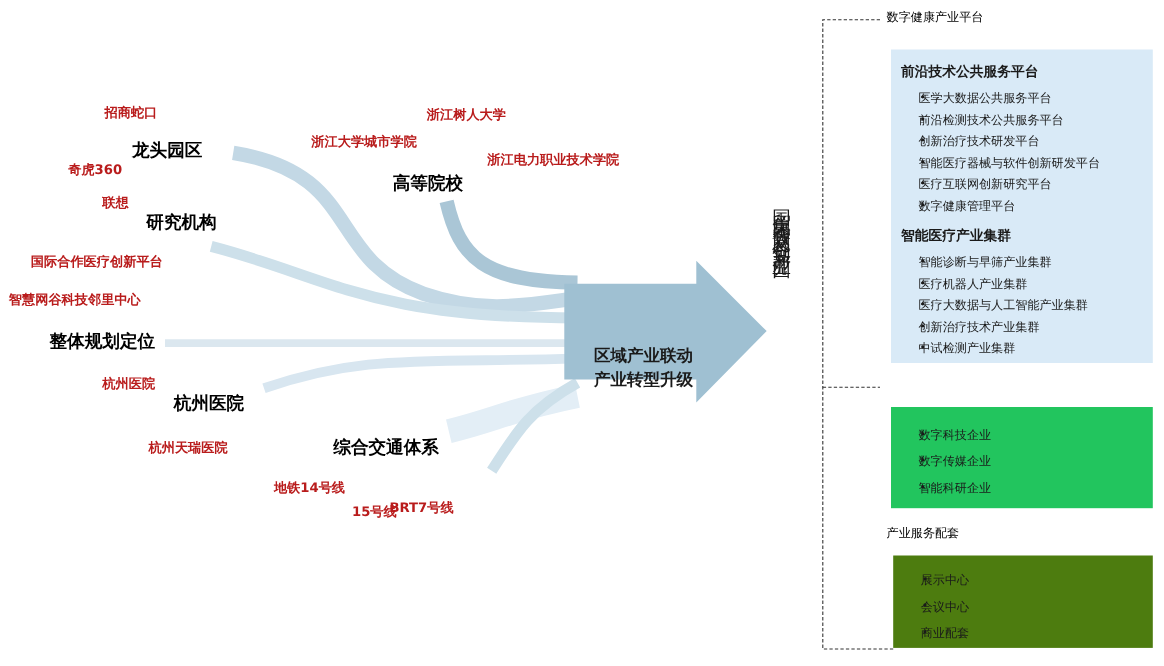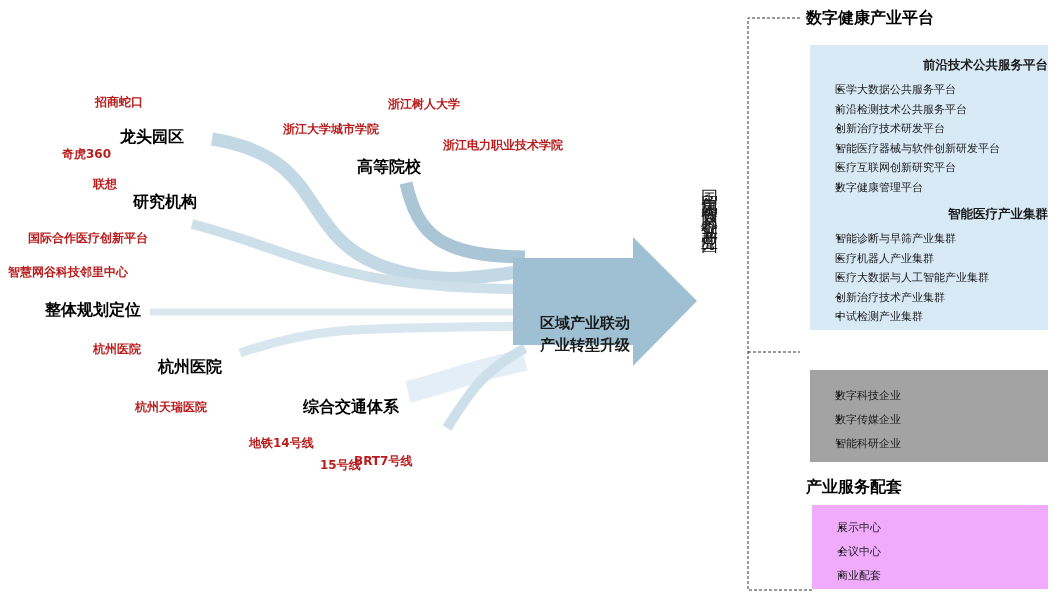--- a/index.html
+++ b/index.html
@@ -17,39 +17,39 @@
   .arrow-text{
     position:absolute;left:515px;top:277px;width:140px;
     text-align:center;color:#1a1a1a;font-size:15px;font-weight:bold;line-height:1.45;margin-top:36px;
   }
   .dest-vertical{
     position:absolute;left:699px;top:176px;height:272px;
     writing-mode:vertical-rl;text-orientation:upright;
     color:#1a1a1a;font-size:17px;letter-spacing:4px;white-space:nowrap;
   }
   .panel-heading{
-    position:absolute;color:#000;font-size:16px;font-weight:bold;white-space:nowrap;
+    position:absolute;color:#000;font-size:11px;font-weight:normal;white-space:nowrap;
   }
   .panel-box{position:absolute;width:238px;box-sizing:border-box;}
   .box-health{left:810px;top:45px;height:285px;background:#d9eaf7;}
-  .box-other{left:810px;top:370px;height:92px;background:#a3a3a3;}
-  .box-service{left:812px;top:505px;width:236px;height:84px;background:#f0abfc;}
+  .box-other{left:810px;top:370px;height:92px;background:#22c55e;}
+  .box-service{left:812px;top:505px;width:236px;height:84px;background:#4d7c0f;}
   .group-title{
     color:#1a1a1a;font-size:12.5px;font-weight:bold;white-space:nowrap;
     margin:0;padding:0 0 0 9px;
   }
   .bullet-list{list-style:none;margin:0;padding:0;}
   .bullet-list li{
     position:relative;color:#1a1a1a;font-size:11px;font-weight:normal;
     padding-left:25px;white-space:nowrap;
   }
   .bullet-list li::before{
     content:"\2022";position:absolute;left:26px;top:0;color:#1a1a1a;font-size:10px;
   }
-  .box-health .group-title{padding-top:12px;text-align:right;}
+  .box-health .group-title{padding-top:12px;}
   .box-health li{height:19.5px;line-height:19.5px;}
   .box-health .bullet-list{margin-top:6px;}
   .box-health .group-title.second{padding-top:9px;}
   .box-other li,.box-service li{height:24px;line-height:24px;}
   .box-other .bullet-list{margin-top:14px;}
   .box-service .bullet-list{margin-top:11px;}
 </style>
 </head>
 <body>
 

